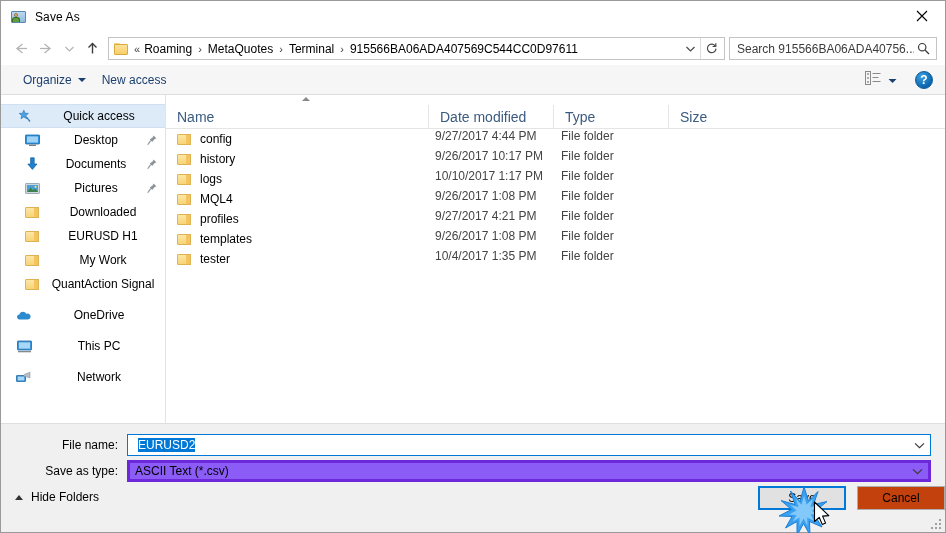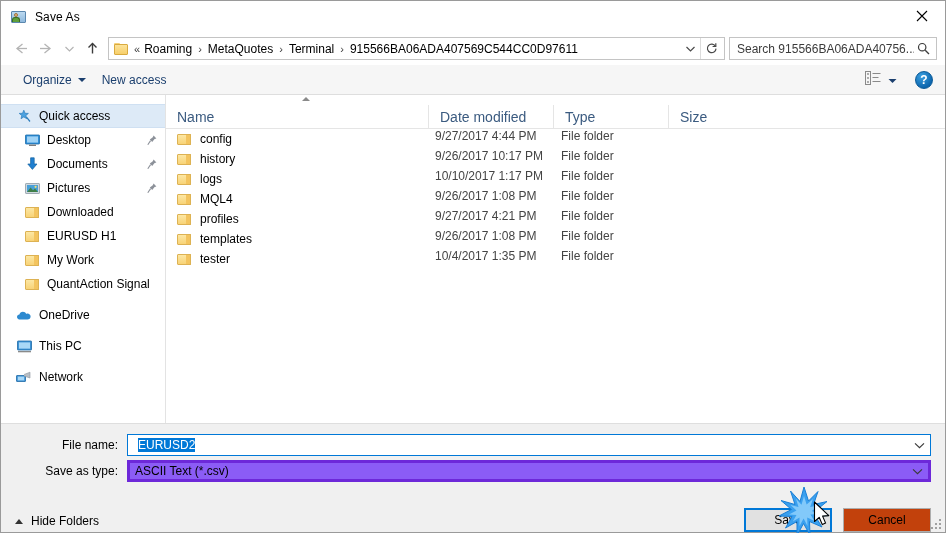--- a/index.html
+++ b/index.html
@@ -262,21 +262,21 @@
     border-top: 1px solid #cfe0f2;
     border-bottom: 1px solid #cfe0f2;
     height: 24px;
   }
   .side-item .si-icon {
     width: 18px;
     flex: 0 0 18px;
     display: flex; align-items: center; justify-content: center;
     margin-right: 6px;
   }
-  .side-item .si-label { flex: 1 1 auto; overflow: hidden; }
+  .side-item .si-label { flex: 1 1 auto; overflow: hidden; text-align: center; }
   .side-item .si-pin {
     flex: 0 0 auto;
     width: 14px;
     display: flex; align-items: center; justify-content: center;
   }
   .side-gap { height: 7px; }
 
   
   .folder-ico {
     width: 15px; height: 13px;
@@ -418,22 +418,22 @@
     width: 22px;
     flex: 0 0 22px;
     display: flex; align-items: center; justify-content: center;
   }
 
   
   .footer {
     height: 46px;
     min-height: 46px;
     display: flex;
-    align-items: flex-end;
-    padding: 0 14px 0 10px;
+    align-items: flex-start;
+    padding: 0 0 0 10px;
     background: #f0f0f0;
     position: relative;
   }
   .hide-folders {
     display: flex;
     align-items: center;
     gap: 8px;
     font-size: 12px;
     color: #000;
     padding: 4px 4px;

